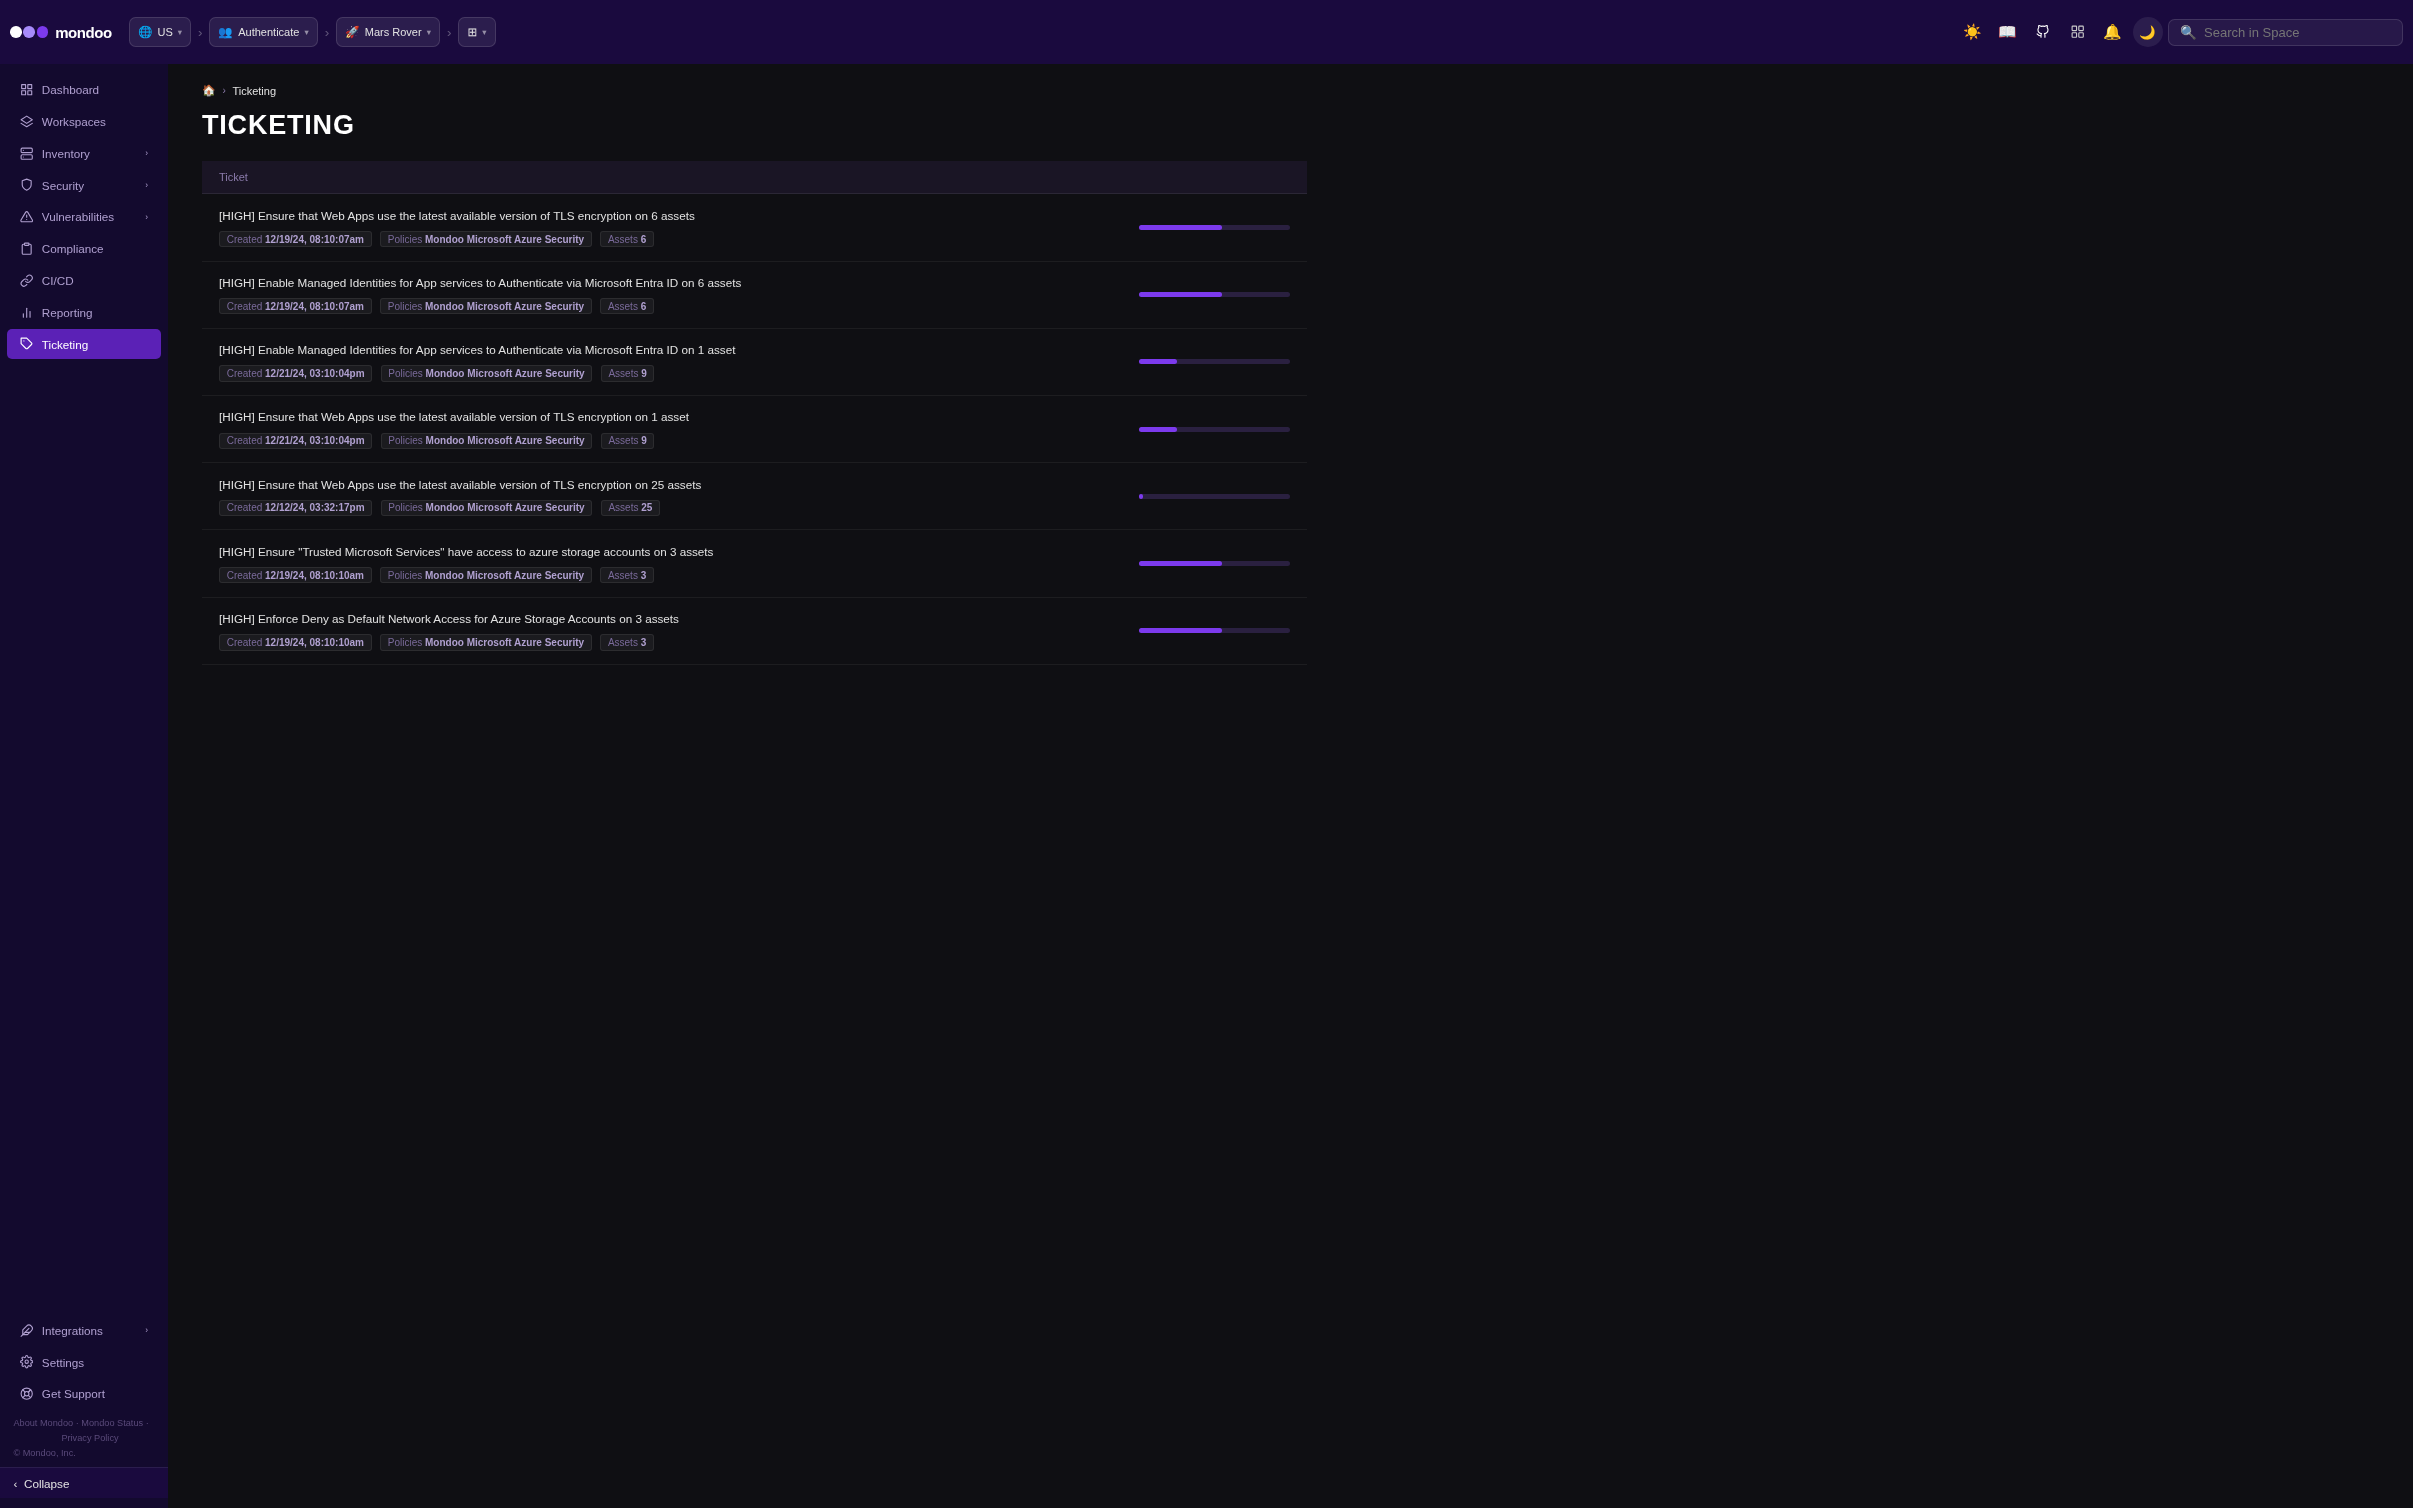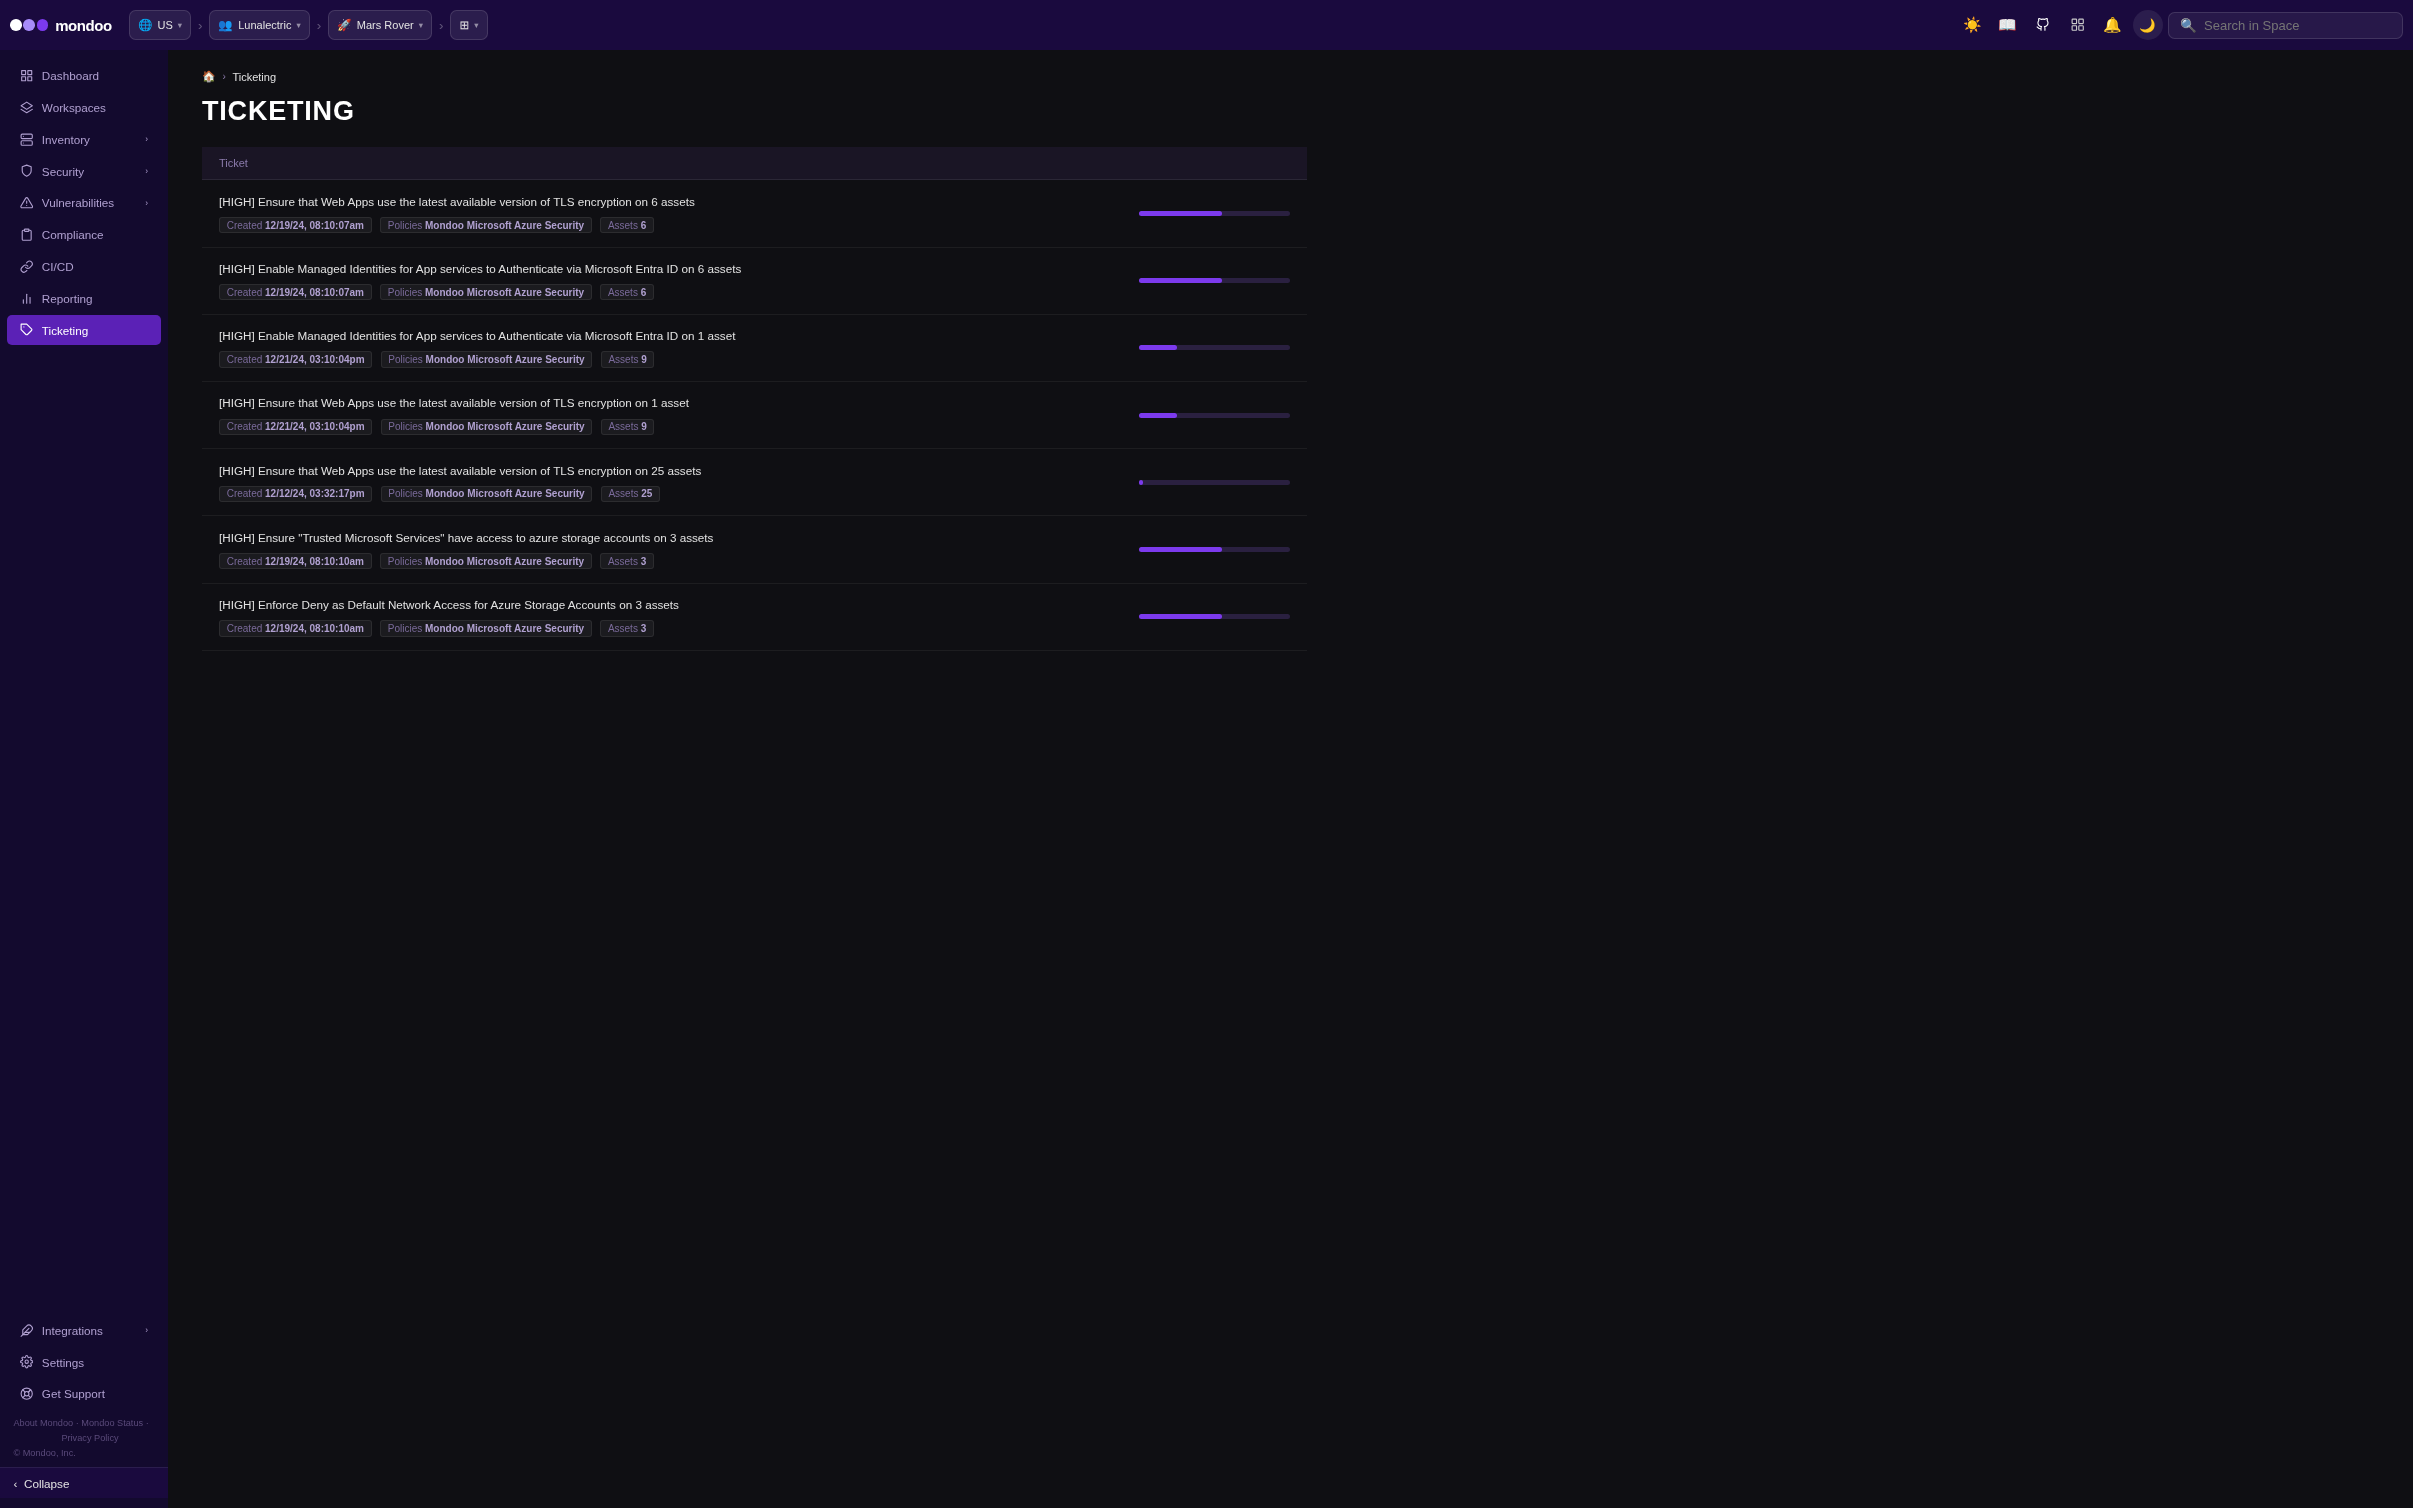--- a/index.html
+++ b/index.html
@@ -1,20 +1,20 @@
 <!DOCTYPE html>
 <html style="font-size:13.4px"><head>
   <meta charset="utf-8">
   <style>
     * { box-sizing: border-box; margin: 0; padding: 0; }
     body { font-family: -apple-system, BlinkMacSystemFont, 'Segoe UI', sans-serif; background: #0f0f13; color: #e2e2e2; height: 100vh; overflow: hidden; display: flex; flex-direction: column; }
 
     
     .topnav {
-      display: flex; align-items: center; height: 50px; background: #1a0a3e; padding: 0 10px; gap: 6.7px; flex-shrink: 0;
+      display: flex; align-items: center; height: 64px; background: #1a0a3e; padding: 0 10px; gap: 6.7px; flex-shrink: 0;
     }
     .logo { display: flex; align-items: center; gap: 6.7px; margin-right: 10px; }
     .logo-circles { display: flex; gap: 1.7px; }
     .logo-circle { width: 11.7px; height: 11.7px; border-radius: 50%; }
     .logo-circle:nth-child(1) { background: #fff; }
     .logo-circle:nth-child(2) { background: #a78bfa; }
     .logo-circle:nth-child(3) { background: #7c3aed; }
     .logo-text { color: #fff; font-weight: 700; font-size: 15px; letter-spacing: -0.4px; }
 
     .nav-pill {
@@ -106,21 +106,21 @@
   </div>
 
   <div class="nav-pill">
     <span class="pill-icon">🌐</span>
     <span>US</span>
     <span class="chevron">▾</span>
   </div>
   <span class="nav-sep">›</span>
   <div class="nav-pill">
     <span class="pill-icon">👥</span>
-    <span>Lunalectric</span>
+    <span>Authenticate</span>
     <span class="chevron">▾</span>
   </div>
   <span class="nav-sep">›</span>
   <div class="nav-pill">
     <span class="pill-icon">🚀</span>
     <span>Mars Rover</span>
     <span class="chevron">▾</span>
   </div>
   <span class="nav-sep">›</span>
   <div class="nav-pill">

